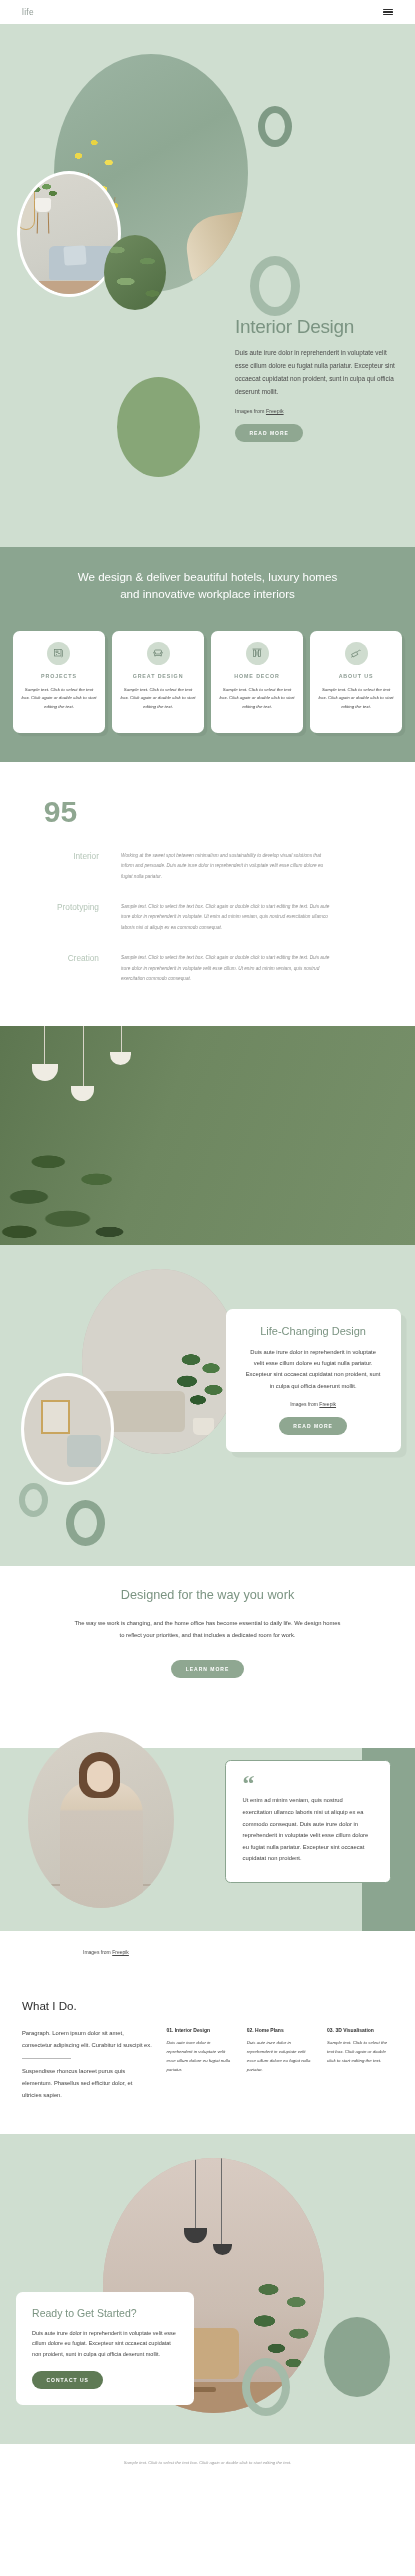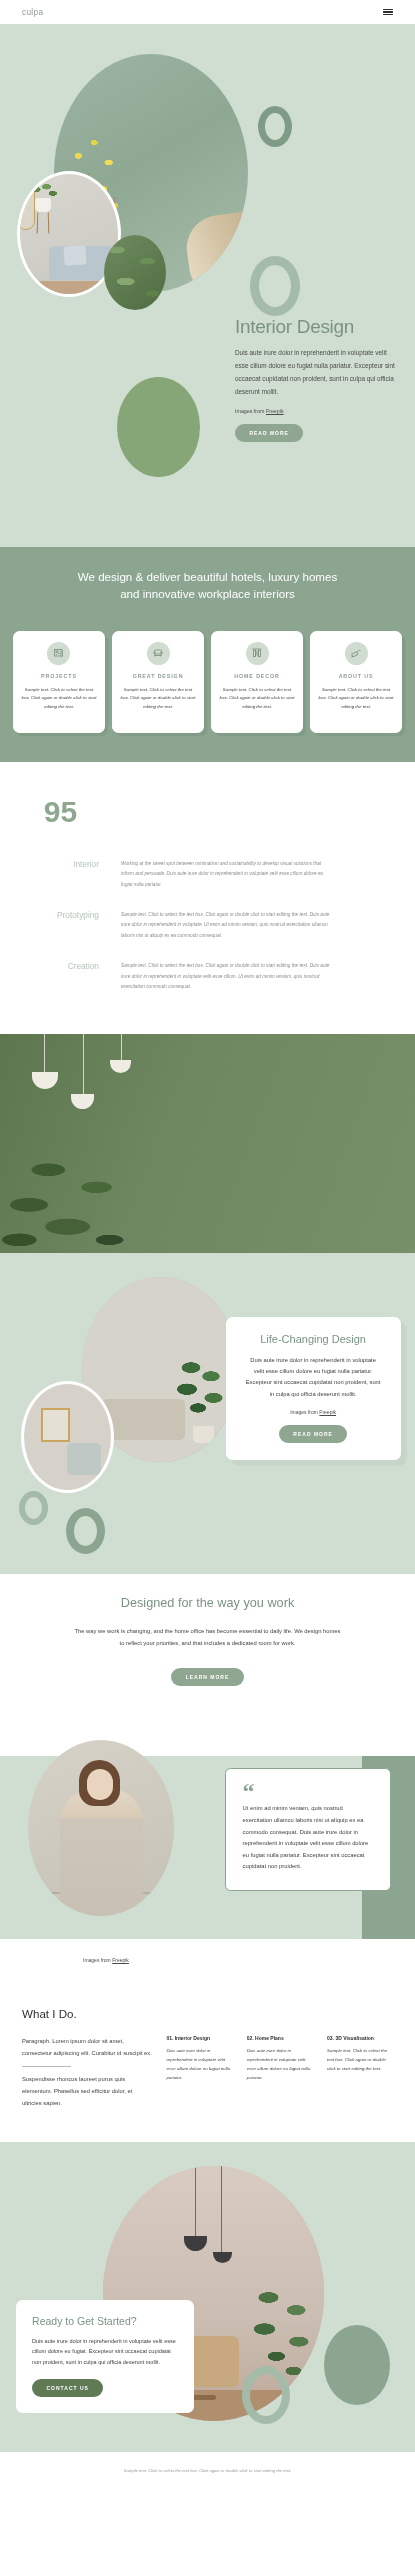--- a/index.html
+++ b/index.html
@@ -206,21 +206,21 @@
   .card-icon svg { width: 12px; height: 12px; stroke: #6d8472; fill: none; stroke-width: 1.4; }
   .card h3 {
     font-size: 5.3px; letter-spacing: 0.9px; font-weight: 700;
     color: #8d9c93; margin-bottom: 6.6px;
     font-family: "Liberation Sans Narrow","Liberation Sans", sans-serif;
   }
   .card p { font-size: 4.4px; line-height: 1.9; font-style: italic; color: #3f3f3f; }
 
   
   .stats { padding: 30px 22px 22px; background: #fff; }
-  .stats-top { display: flex; gap: 22px; margin-bottom: 32px; }
+  .stats-top { display: flex; gap: 22px; margin-bottom: 24px; }
   .stat-num {
     font-size: 30px; font-weight: 700; color: #8fa791; line-height: 1;
     width: 77px; text-align: center; padding-top: 5.5px;
   }
   .stat-head {
     font-size: 10.5px; font-weight: 400; color: #8fa791;
     line-height: 1.6; font-family: "Liberation Sans Narrow","Liberation Sans", sans-serif;
   }
   .stat-row { display: flex; gap: 22px; margin-bottom: 20px; }
   .stat-label {
@@ -443,21 +443,21 @@
     background: #fff; padding: 14.4px 22px 16.6px; text-align: center;
     font-size: 4.2px; line-height: 2.0; font-style: italic; color: #9a9a9a;
   }
 </style>
 </head>
 <body>
 
 <div class="page">
 
   <div class="header">
-    <div class="logo">culpa</div>
+    <div class="logo">life</div>
     <div class="burger">
         <i></i>
         <i></i>
         <i></i>
       </div>
   </div>
 
   <div class="hero">
     <div class="hero-big-oval">
       <div class="branch"></div>

